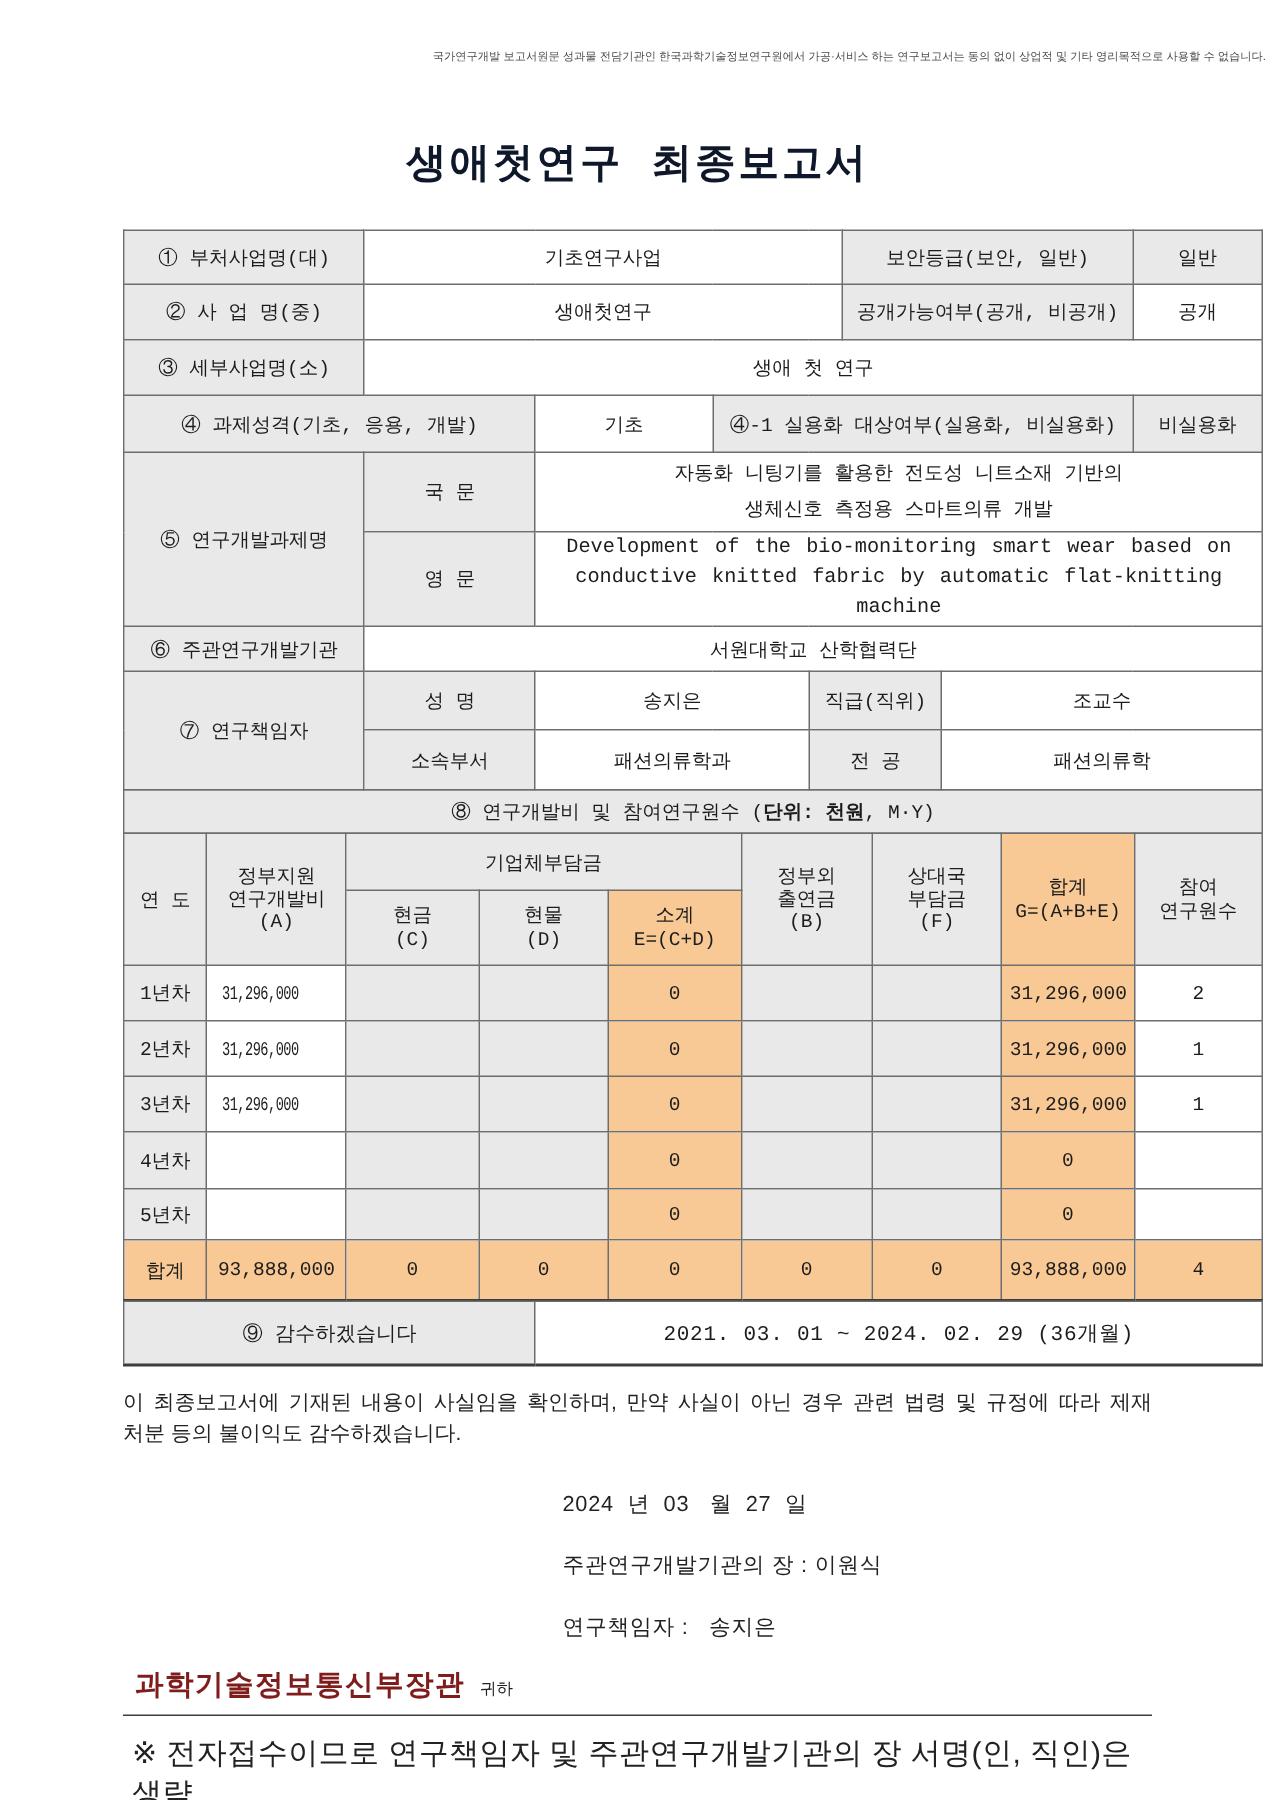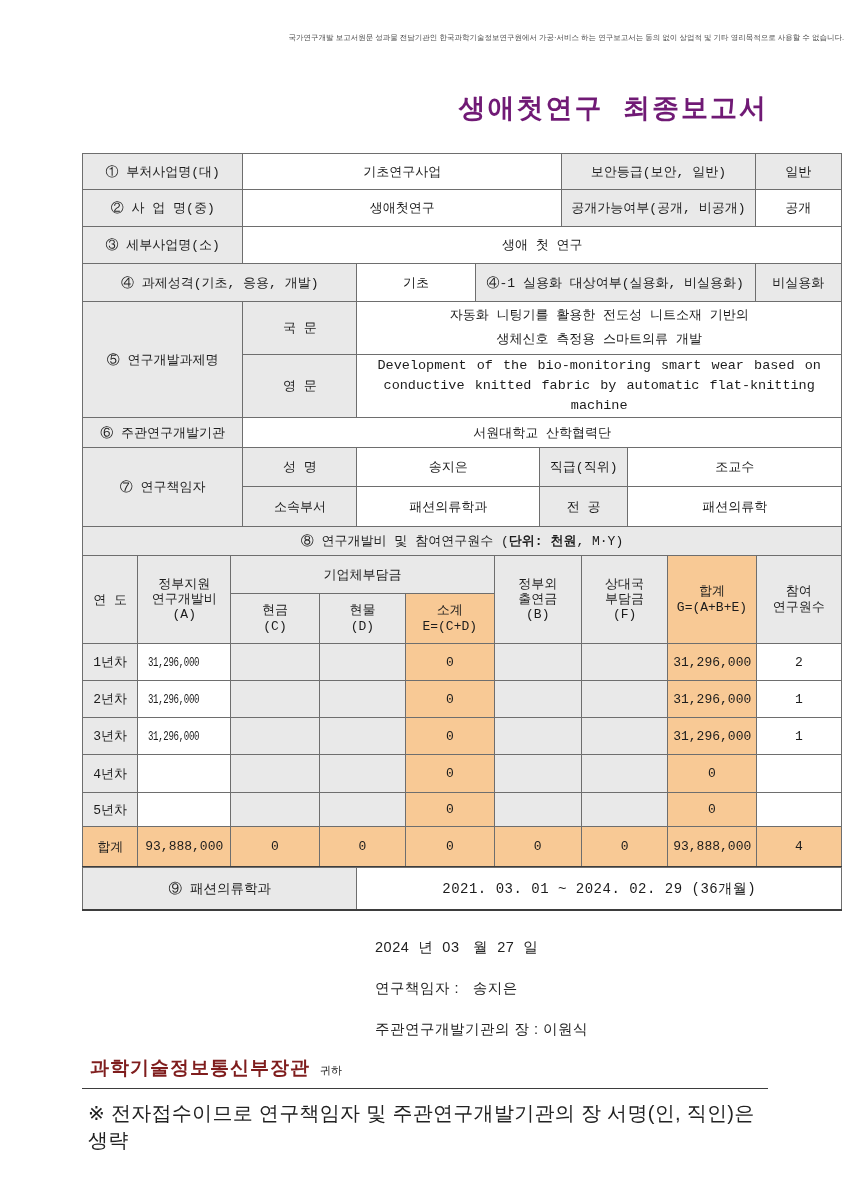--- a/index.html
+++ b/index.html
@@ -6,22 +6,22 @@
   body{
     width:849px;height:1200px;background:#ffffff;position:relative;
     font-family:"Liberation Sans","DejaVu Sans",sans-serif;color:#1c1c1c;
     -webkit-font-smoothing:antialiased;
   }
   .disclaimer{
     position:absolute;top:33px;right:5px;font-size:7.5px;color:#4a4a4a;letter-spacing:0;
   }
   .content{position:absolute;left:82px;top:0;width:686px;}
   .doc-title{
-    margin-top:90px;text-align:right;font-size:27px;font-weight:bold;
-    letter-spacing:2px;word-spacing:10px;color:#701a75;
+    margin-top:90px;text-align:center;font-size:27px;font-weight:bold;
+    letter-spacing:2px;word-spacing:10px;color:#0f172a;font-family:Liberation Serif, serif;
   }
   .form-stack{margin-top:28px;font-family:Liberation Mono, monospace;}
   table.form{border-collapse:collapse;table-layout:fixed;width:760px;margin-top:-1px;}
   table.form td{
     border:1px solid #6e6e6e;font-size:13px;padding:1px 5px;vertical-align:middle;
     text-align:center;overflow:hidden;color:#1c1c1c;
   }
   .gray{background:#e9e9e9;}
   .orange{background:#f8c995;}
   td.lbl{text-align:left;padding-left:8px;}
@@ -260,32 +260,36 @@
     </tbody>
       </table>
 
     <table class="form">
       <colgroup>
           <col style="width:248px">
           <col style="width:438px">
         </colgroup>
       <tbody>
           <tr>
-        <td class="gray lbl btm-thick" style="height:39px;font-size:13.5px">⑨ 패션의류학과</td>
+        <td class="gray lbl btm-thick" style="height:39px;font-size:13.5px">⑨ 감수하겠습니다</td>
         <td class="btm-thick" style="font-size:14px;letter-spacing:0.5px">2021. 03. 01 ~ 2024. 02. 29 (36개월)</td>
       </tr>
     </tbody>
       </table>
   </div>
 
+  <div class="confirm">
+    <div class="j">이 최종보고서에 기재된 내용이 사실임을 확인하며, 만약 사실이 아닌 경우 관련 법령 및 규정에 따라 제재</div>
+    <div>처분 등의 불이익도 감수하겠습니다.</div>
+  </div>
 
   <div class="sig-block">
     <div class="sig-line">2024  년  03   월  27  일</div>
+    <div class="sig-line">주관연구개발기관의 장 : 이원식</div>
     <div class="sig-line">연구책임자 :   송지은</div>
-    <div class="sig-line">주관연구개발기관의 장 : 이원식</div>
     <div class="ministry-line">
       <span class="ministry-name">과학기술정보통신부장관</span>
       <span class="ministry-suffix">귀하</span>
     </div>
     <div class="note">※ 전자접수이므로 연구책임자 및 주관연구개발기관의 장 서명(인, 직인)은 생략</div>
   </div>
 
 </div>
 
 </body></html>

